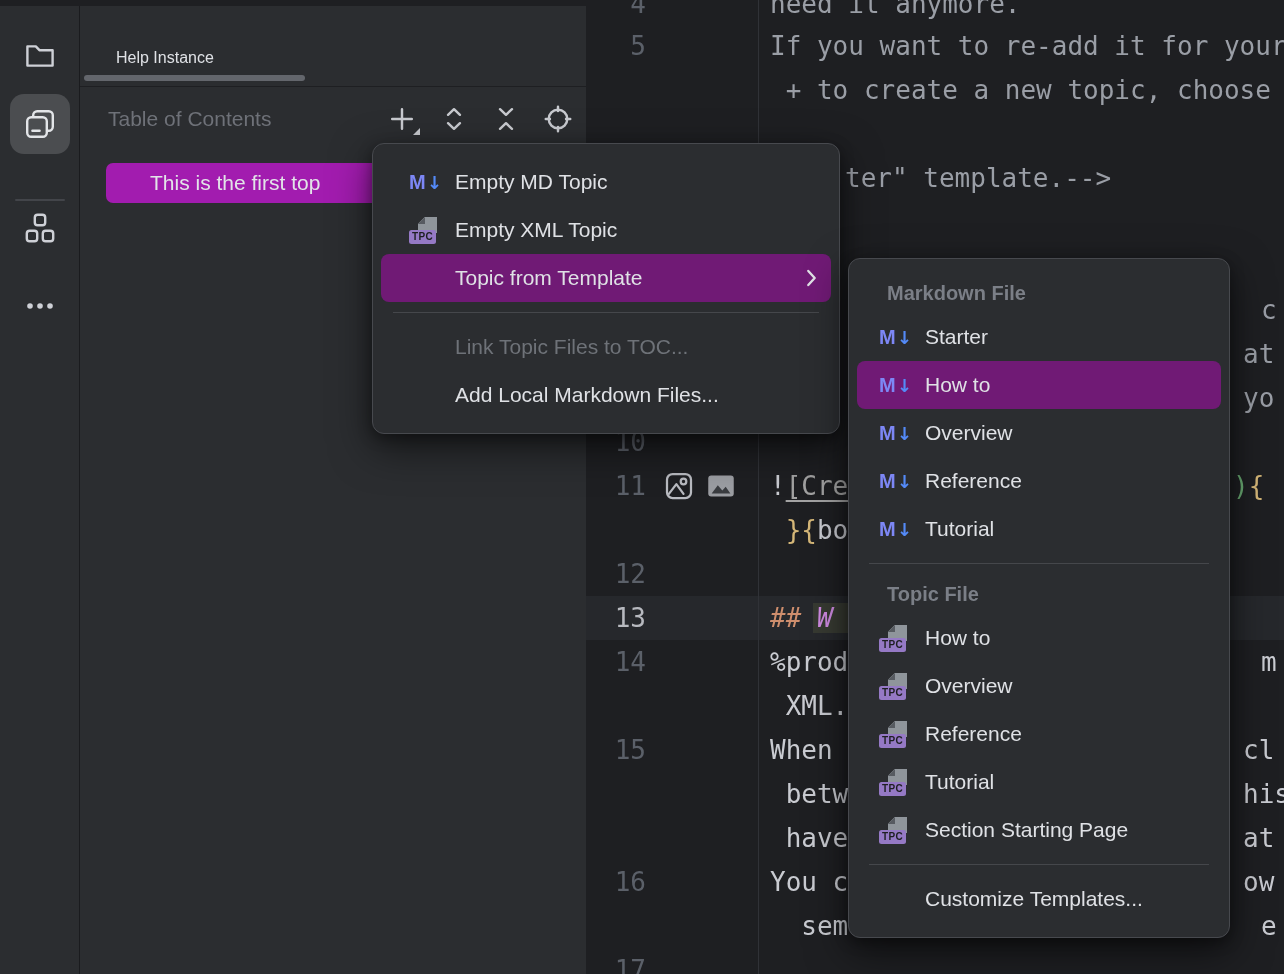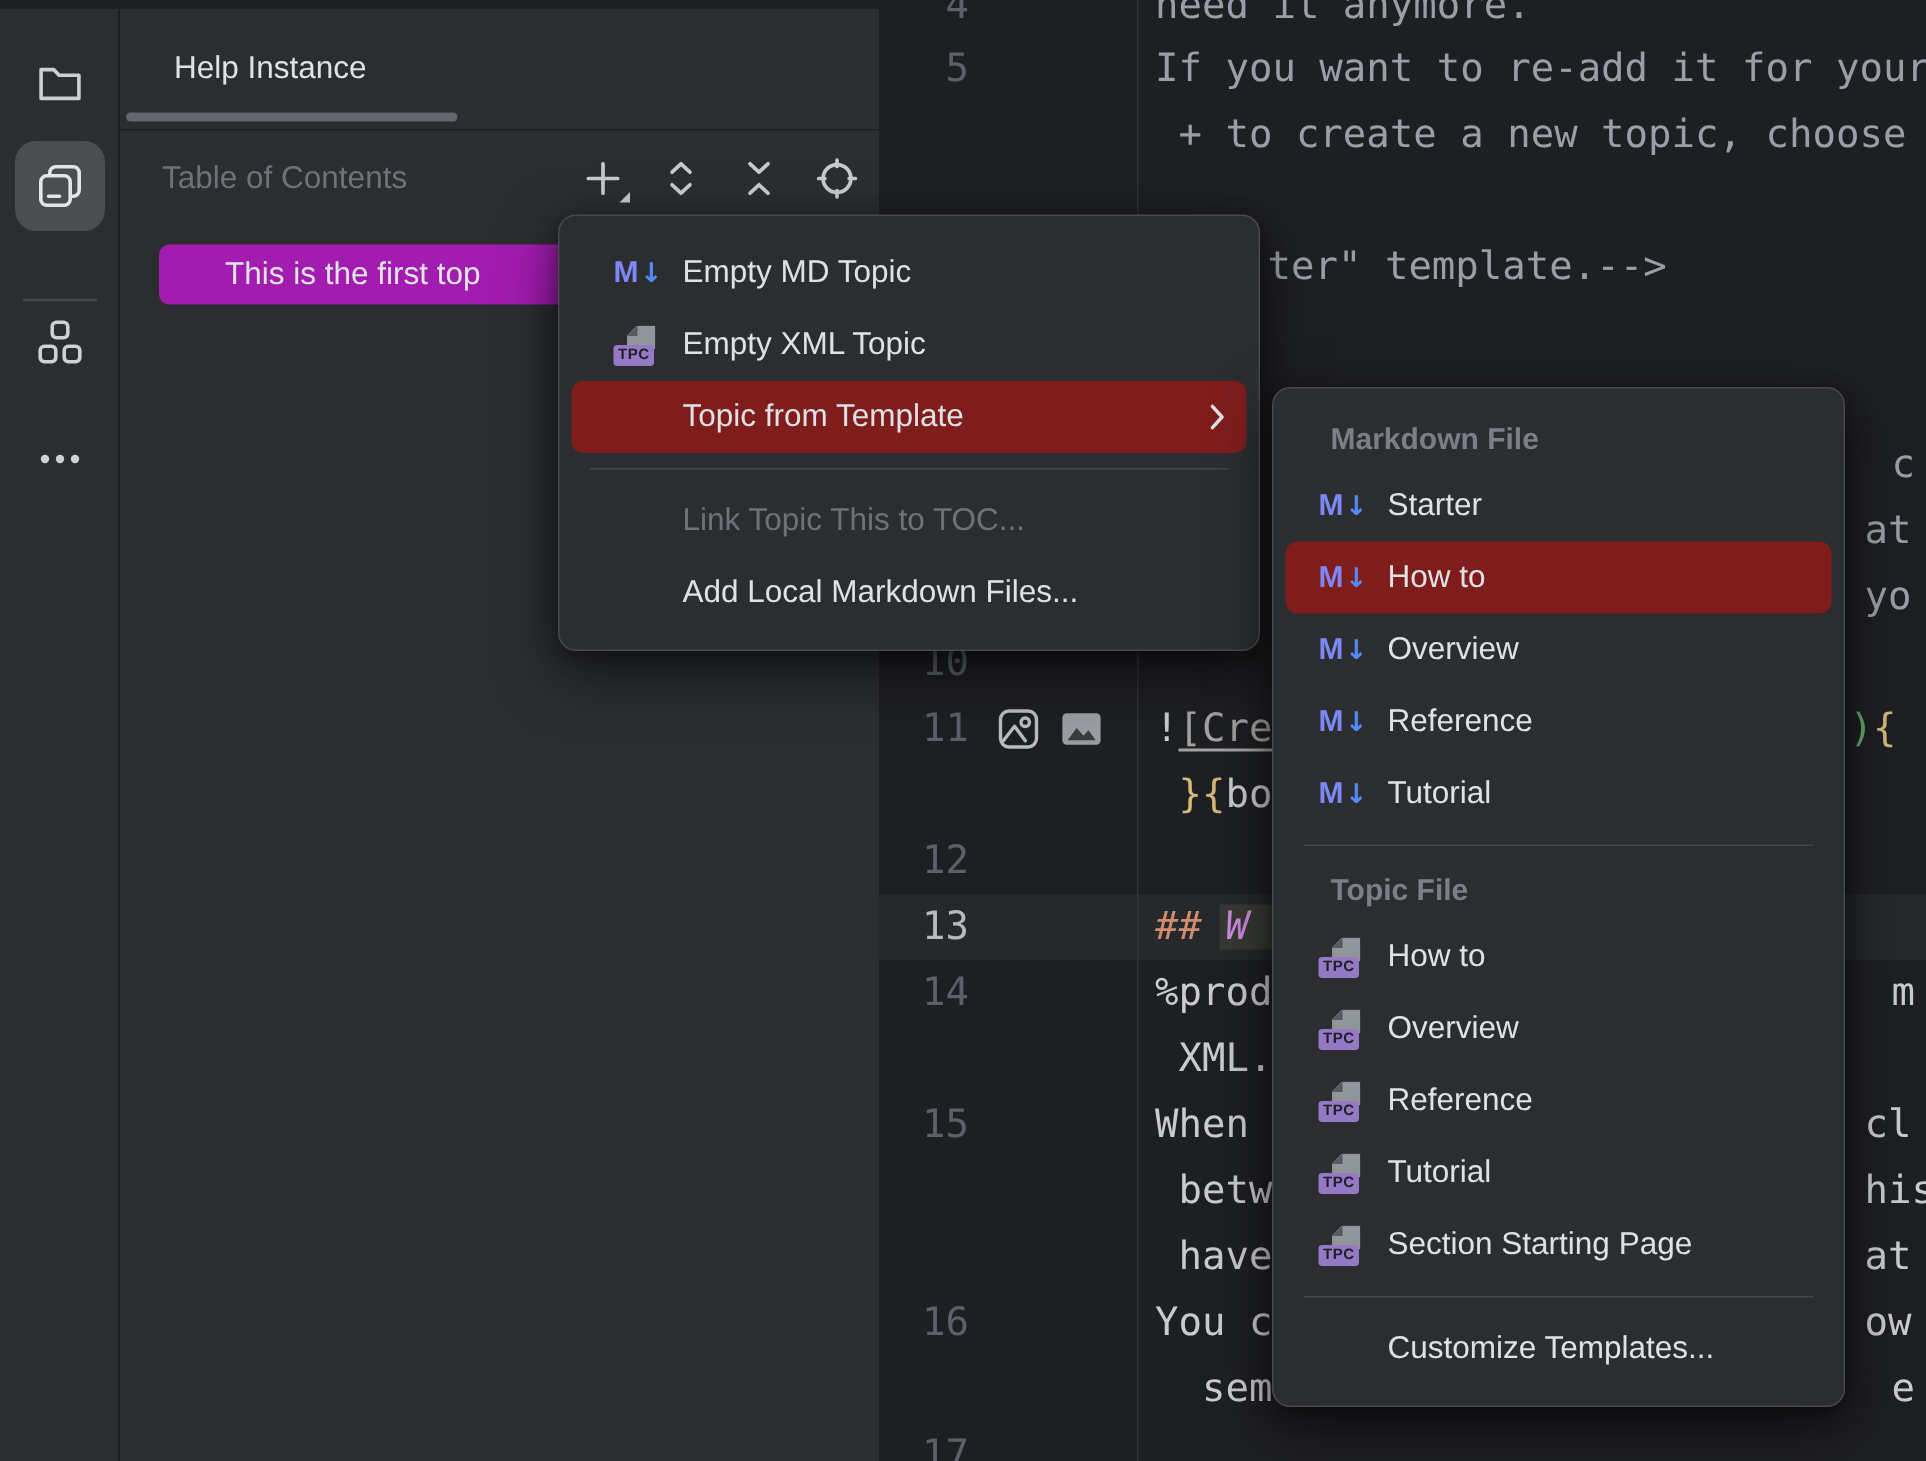--- a/index.html
+++ b/index.html
@@ -9,21 +9,21 @@
   
   .activitybar{position:absolute;left:0;top:0;width:80px;height:974px;background:#2b2d30;border-right:1px solid #1a1b1e;box-sizing:border-box;}
   .ab-btn{position:absolute;left:10px;width:60px;height:60px;border:none;background:transparent;border-radius:14px;display:flex;align-items:center;justify-content:center;padding:0;cursor:pointer;}
   .ab-btn.selected{background:#4b4d50;}
   .ab-div{position:absolute;left:15px;top:199px;width:50px;height:2px;background:#43454a;border-radius:1px;}
 
   
   .panel{position:absolute;left:80px;top:0;width:506px;height:974px;background:#2b2d30;}
   .topstrip{position:absolute;left:0;top:0;width:586px;height:6px;background:#1e1f22;}
   .panel-tab{position:absolute;left:0;top:6px;width:506px;height:80px;}
-  .tab-label{position:absolute;left:36px;top:0;height:80px;display:flex;align-items:center;font-size:21px;color:#dfe1e5;}
+  .tab-label{position:absolute;left:36px;top:12px;height:80px;display:flex;align-items:center;font-size:16px;color:#dfe1e5;}
   .tab-underline{position:absolute;left:4px;top:69px;width:221px;height:6px;background:#63666c;border-radius:3px;}
   .panel-divider{position:absolute;left:0;top:86px;width:506px;height:1px;background:#1e1f22;}
   .panel-head{position:absolute;left:0;top:87px;width:506px;height:64px;display:flex;align-items:center;}
   .panel-title{position:absolute;left:28px;font-size:21px;color:#6e7178;}
   .toolbar{position:absolute;right:14px;top:0;height:64px;display:flex;align-items:center;gap:24px;}
   .tb-btn{position:relative;width:28px;height:28px;border:none;background:transparent;padding:0;cursor:pointer;display:flex;align-items:center;justify-content:center;}
   .plus-corner{position:absolute;right:-4px;bottom:-2px;width:0;height:0;border-bottom:7px solid #c8cacf;border-left:7px solid transparent;}
   .tree-item{position:absolute;left:26px;top:163px;width:320px;height:40px;background:#a21caf;border-radius:7px;display:flex;align-items:center;cursor:pointer;}
   .tree-item span{padding-left:44px;font-size:21px;color:#e2e4e8;white-space:nowrap;overflow:hidden;}
 
@@ -43,21 +43,21 @@
   .pnk{color:#cf8ae2;font-style:italic;background:#373a32;padding:0 16px 0 4px;margin-left:-4px;}
   .gicon{position:absolute;width:30px;height:30px;}
 
   
   .popup{position:absolute;background:#2b2d30;border:1px solid #47494e;border-radius:12px;
          box-shadow:0 14px 40px rgba(0,0,0,.55),0 4px 14px rgba(0,0,0,.35);
          padding:14px 8px;box-sizing:border-box;z-index:10;}
   .mi{display:flex;align-items:center;height:48px;border-radius:8px;padding:0 14px 0 28px;
       font-size:21px;color:#dfe1e5;cursor:pointer;white-space:nowrap;}
   .popup.sub .mi{padding-left:22px;}
-  .mi.sel{background:#7f1d1d;}
+  .mi.sel{background:#701a75;}
   .mi.disabled{color:#6e7278;cursor:default;}
   .mi.noicon{padding-left:74px;}
   .popup.sub .mi.noicon{padding-left:68px;}
   .mi .ic{width:32px;margin-right:14px;display:flex;align-items:center;justify-content:flex-start;flex:none;}
   .mi .grow{flex:1;}
   .msep{height:1px;background:#45474b;margin:10px 12px;}
   .mhead{height:40px;display:flex;align-items:center;padding-left:30px;
          font-size:20px;font-weight:700;color:#7b7f87;}
 
   
@@ -243,21 +243,21 @@
     <span>Topic from Template</span>
     <span class="grow"></span>
     <span>
       <svg width="11" height="18" viewBox="0 0 8 14" fill="none" stroke="#dfe1e5" stroke-width="1.8" stroke-linecap="round" stroke-linejoin="round">
           <path d="M1.5 1.5 6.5 7l-5 5.5"></path>
         </svg>
     </span>
   </div>
   <div class="msep"></div>
   <div class="mi noicon disabled">
-    <span>Link Topic This to TOC...</span>
+    <span>Link Topic Files to TOC...</span>
   </div>
   <div class="mi noicon">
     <span>Add Local Markdown Files...</span>
   </div>
 </div>
 
 <div class="popup sub" style="left:848px;top:258px;width:382px;z-index:11;">
   <div class="mhead">Markdown File</div>
   <div class="mi">
     <span class="ic md-ic">

